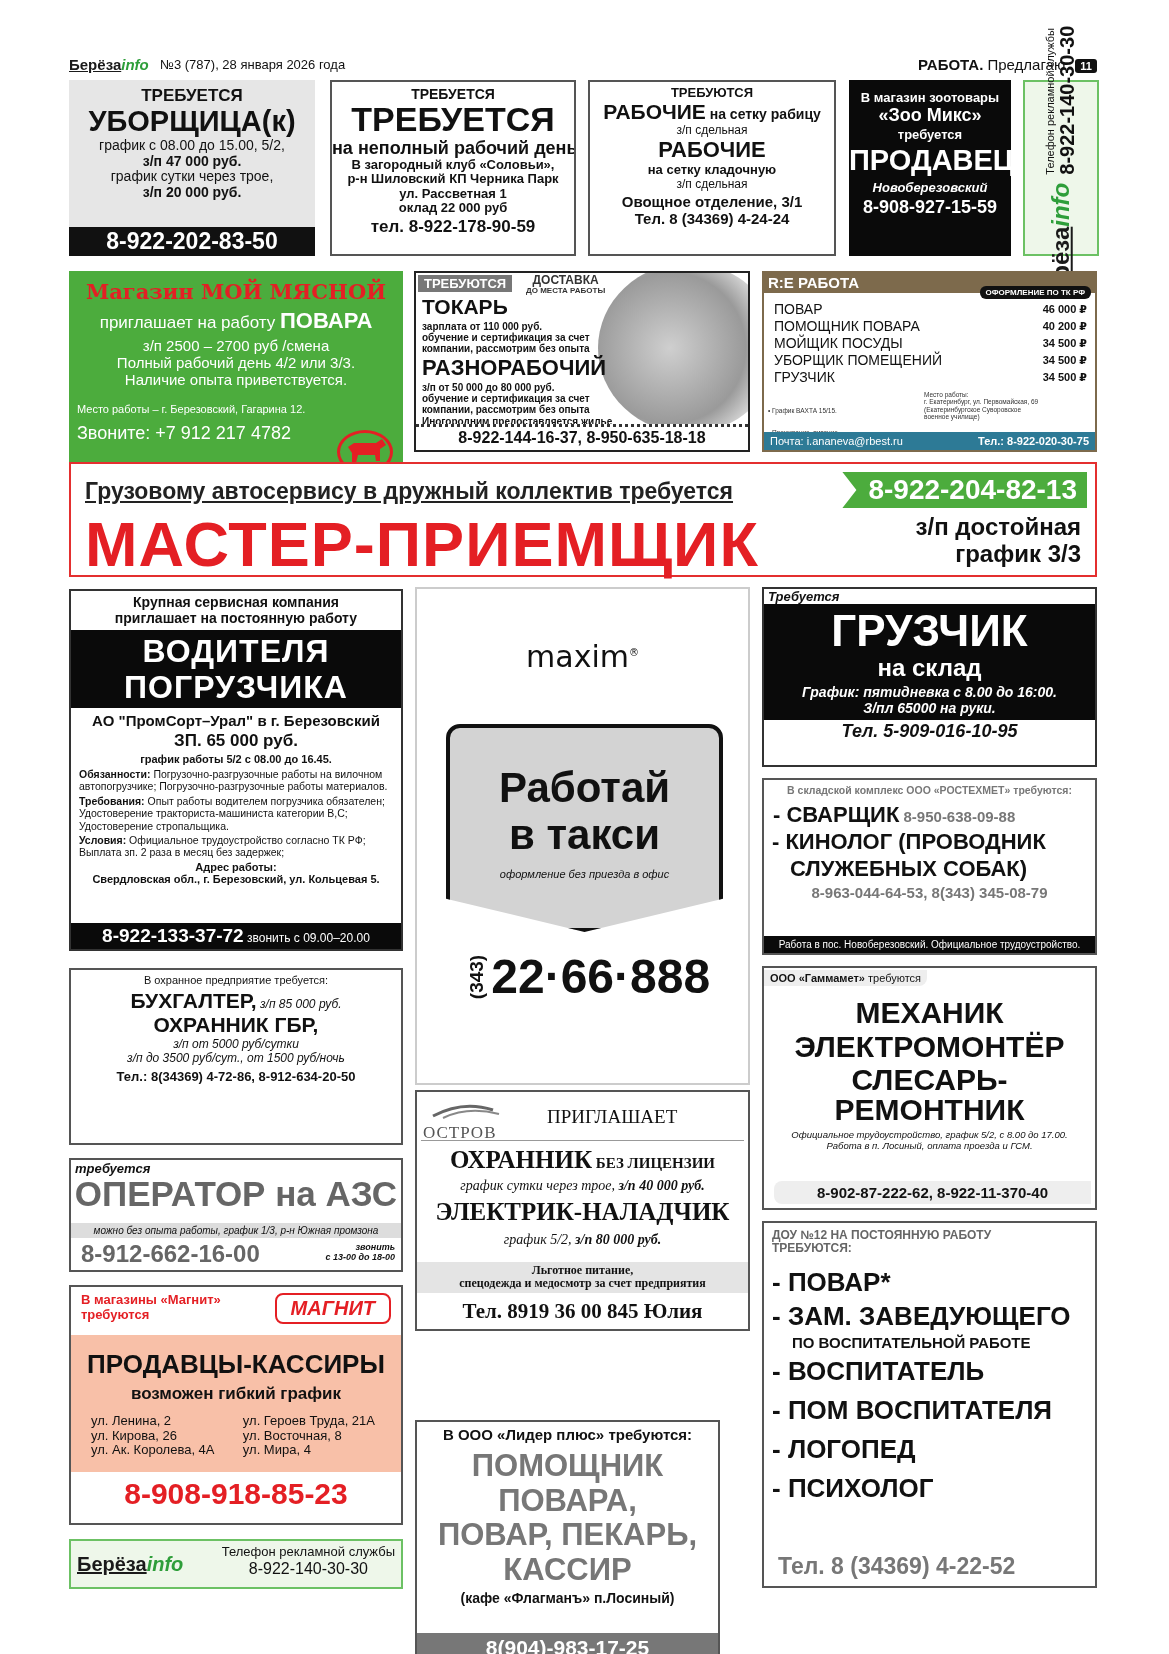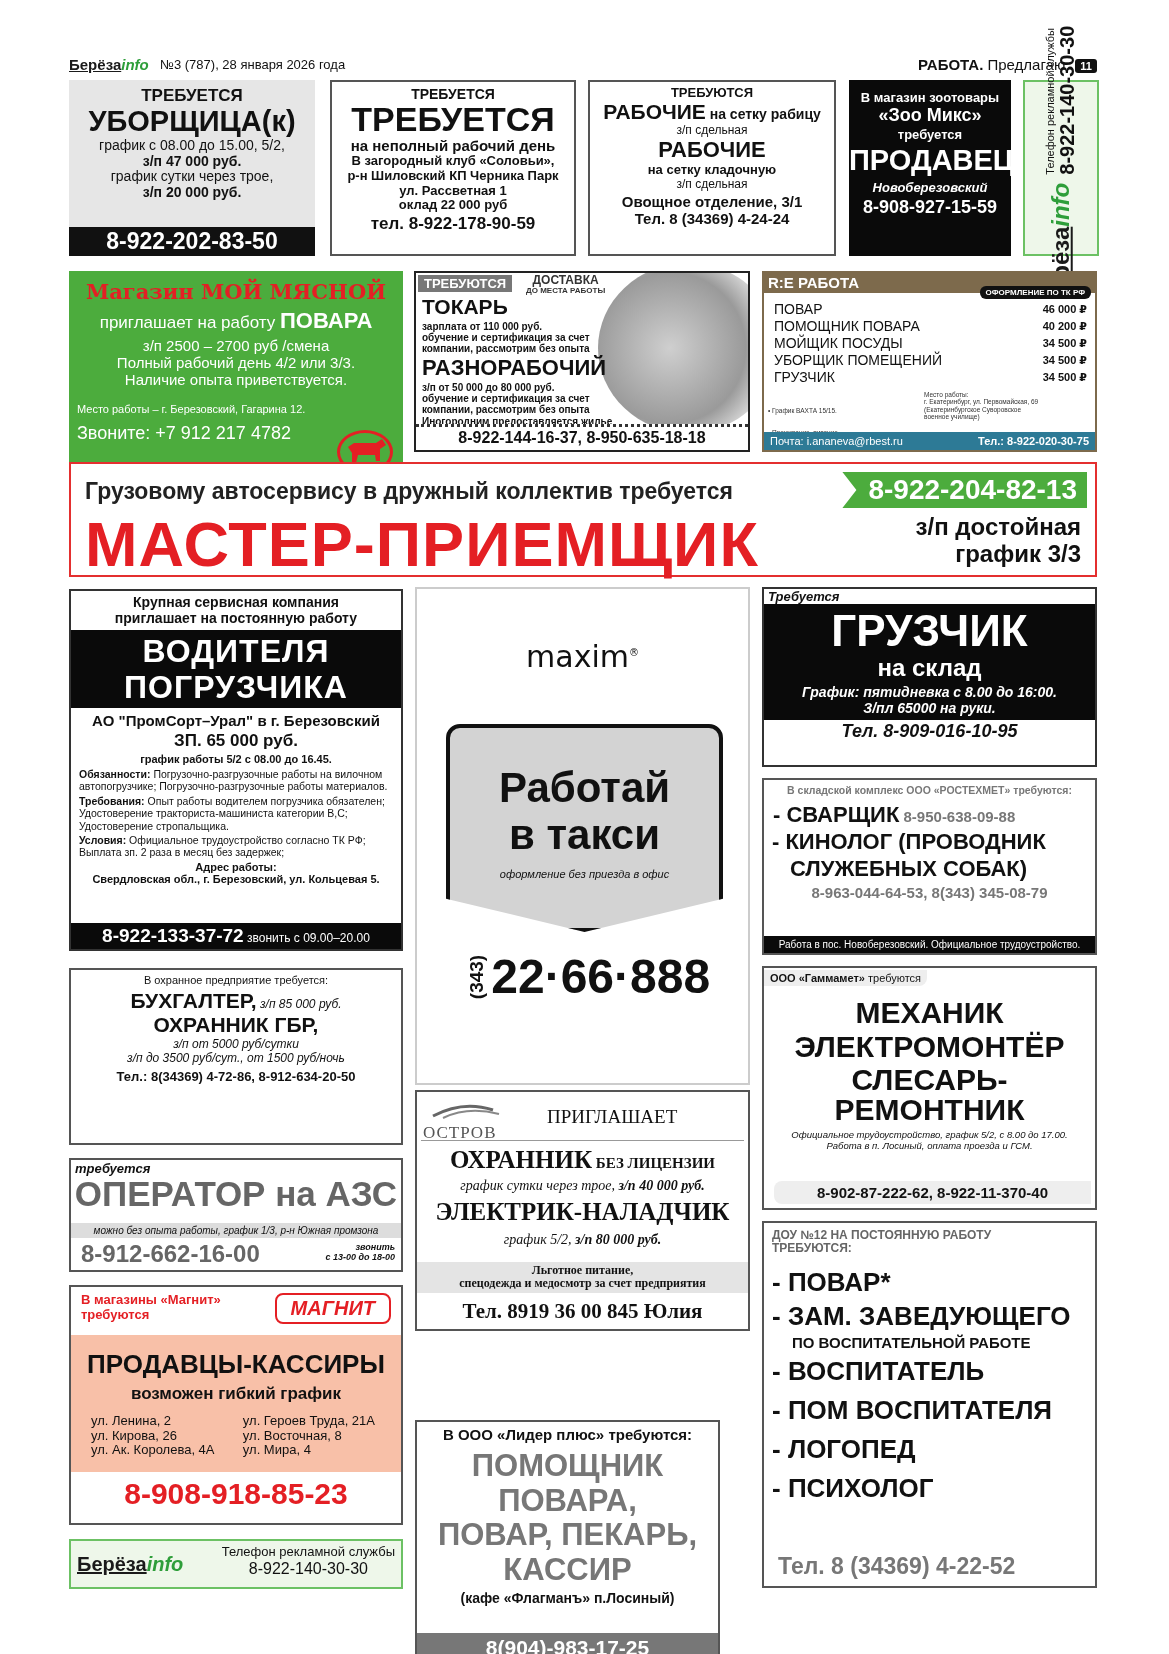--- a/index.html
+++ b/index.html
@@ -29,21 +29,21 @@
   
   .vstrip { left: 1023px; top: 80px; width: 76px; height: 176px; border: 2px solid #6cc164; background: #eef7ea; }
   .vstrip .rot { position: absolute; left: 50%; top: 50%; transform: translate(-50%, -50%) rotate(-90deg); white-space: nowrap; display: flex; align-items: center; gap: 8px; }
   .vstrip .logo { font-size: 24px; }
   .vstrip .txt { display: flex; flex-direction: column; line-height: 1.05; }
   .vstrip .t1 { font-size: 11px; }
   .vstrip .t2 { font-size: 20px; font-weight: bold; }
 
   
   .banner { left: 69px; top: 462px; width: 1028px; height: 115px; border: 2px solid #e42f2f; background: #fff; }
-  .banner .intro { position: absolute; left: 14px; top: 14px; font-size: 23px; font-weight: bold; color: #222; }
+  .banner .intro { position: absolute; left: 14px; top: 14px; font-size: 23px; font-weight: bold; color: #222; text-decoration: underline; }
   .banner .title { position: absolute; left: 14px; top: 44px; font-size: 63px; font-weight: 900; color: #e41f24; letter-spacing: 1px; }
   .banner .phone { position: absolute; right: 8px; top: 8px; background: #4cac3d; color: #fff; font-size: 28px; font-weight: bold; padding: 2px 10px 2px 26px; clip-path: polygon(0 0, 100% 0, 100% 100%, 0 100%, 14px 50%); }
   .banner .pay { position: absolute; right: 14px; top: 50px; font-size: 24px; font-weight: bold; text-align: right; line-height: 1.2; }
 
   .dotted-top { border-top: 3px dotted #333; }
 </style>
 </head>
 <body>
 
 <div class="abs hdr-logo"><span class="b1">Берёза</span><span class="b2">info</span></div>
@@ -59,21 +59,21 @@
     <span class="line">график сутки через трое,</span>
     <span class="line b">з/п 20 000 руб.</span>
   </div>
   <div class="b" style="position:absolute;left:0;right:0;bottom:0;background:#111;color:#fff;font-size:23px;padding:1px 0;">8-922-202-83-50</div>
 </div>
 
 <div class="box" style="left:330px;top:80px;width:246px;height:176px;">
   <div class="b cond" style="font-size:14px;margin-top:4px;">ТРЕБУЕТСЯ</div>
   <div class="b" style="font-size:34px;line-height:1.05;">ТРЕБУЕТСЯ</div>
   <div class="cond b" style="font-size:13px;line-height:1.22;">
-    <span class="line" style="font-size:15px;">на неполный рабочий день</span>
+    <span class="line" style="font-size:18px;">на неполный рабочий день</span>
     <span class="line">В загородный клуб «Соловьи»,</span>
     <span class="line">р-н Шиловский КП Черника Парк</span>
     <span class="line">ул. Рассветная 1</span>
     <span class="line">оклад 22 000 руб</span>
   </div>
   <div class="b" style="font-size:17px;margin-top:1px;">тел. 8-922-178-90-59</div>
 </div>
 
 <div class="box" style="left:588px;top:80px;width:248px;height:176px;">
   <div class="b cond" style="font-size:13px;margin-top:3px;">ТРЕБУЮТСЯ</div>
@@ -325,21 +325,21 @@
 </div>
 
 <div class="box" style="left:762px;top:587px;width:335px;height:180px;border:2px solid #333;">
   <div class="b i" style="text-align:left;padding-left:4px;font-size:13px;">Требуется</div>
   <div style="background:#0a0a0a;color:#fff;padding:2px 0 4px;">
     <span class="line b" style="font-size:44px;">ГРУЗЧИК</span>
     <span class="line b" style="font-size:24px;">на склад</span>
     <span class="line b i" style="font-size:14px;margin-top:3px;">График: пятидневка с 8.00 до 16:00.</span>
     <span class="line b i" style="font-size:14px;">З/пл 65000 на руки.</span>
   </div>
-  <div class="b i" style="font-size:18px;margin-top:1px;">Тел. 8-909-016-10-95</div>
+  <div class="b i" style="font-size:18px;margin-top:1px;">Тел. 5-909-016-10-95</div>
 </div>
 
 <div class="box" style="left:762px;top:778px;width:335px;height:177px;border:2px solid #555;">
   <div class="b" style="font-size:10.5px;color:#777;margin-top:4px;white-space:nowrap;">В складской комплекс ООО «РОСТЕХМЕТ» требуются:</div>
   <div style="text-align:left;padding-left:9px;margin-top:6px;white-space:nowrap;"><span class="b" style="font-size:22px;">- СВАРЩИК</span><span class="b" style="font-size:15px;color:#777;"> 8-950-638-09-88</span></div>
   <div class="b" style="text-align:left;padding-left:8px;font-size:22px;line-height:1.25;white-space:nowrap;">- КИНОЛОГ (ПРОВОДНИК</div>
   <div class="b" style="text-align:left;padding-left:26px;font-size:22px;line-height:1.2;white-space:nowrap;">СЛУЖЕБНЫХ СОБАК)</div>
   <div class="b" style="font-size:15px;color:#777;margin-top:2px;white-space:nowrap;">8-963-044-64-53, 8(343) 345-08-79</div>
   <div style="position:absolute;left:0;right:0;bottom:0;background:#0a0a0a;color:#fff;font-size:10px;padding:3px 0;white-space:nowrap;">Работа в пос. Новоберезовский. Официальное трудоустройство.</div>
 </div>

